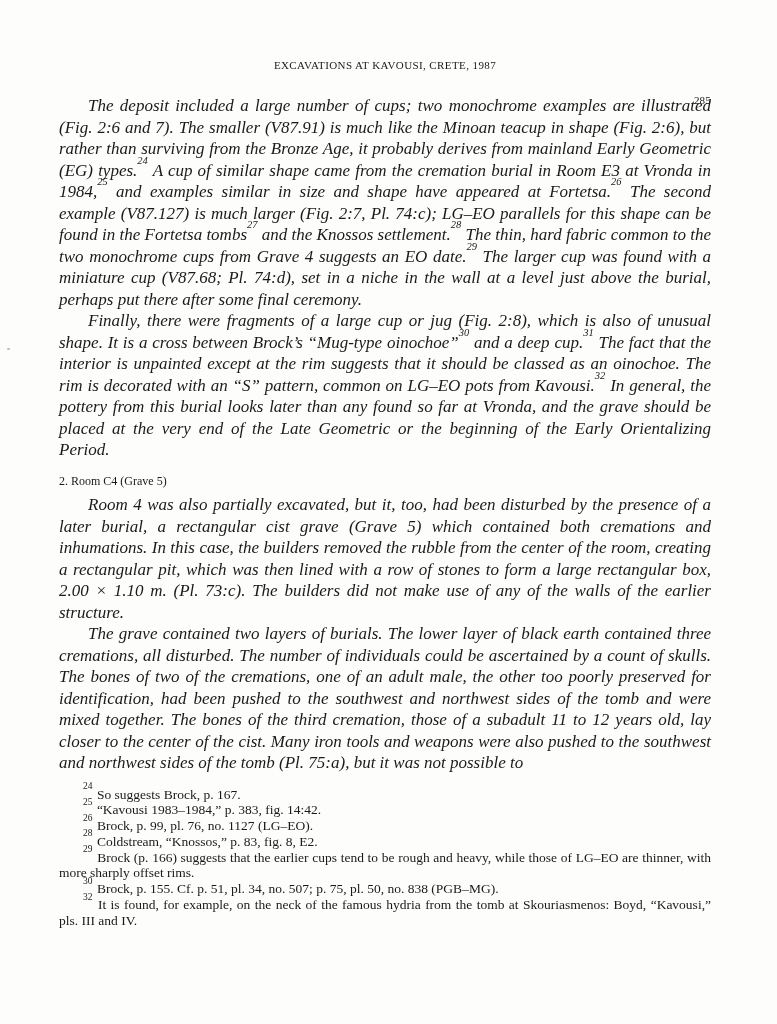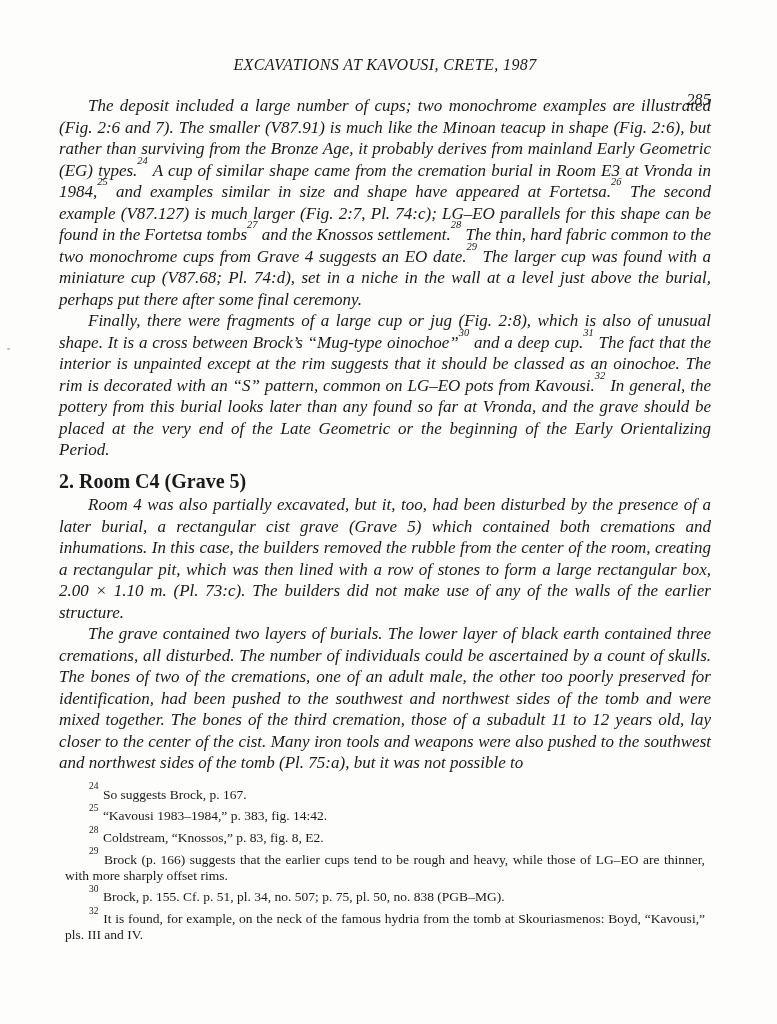--- a/index.html
+++ b/index.html
@@ -21,61 +21,60 @@
   .text-block {
     position: absolute;
     left: 59px;
     top: 57px;
     width: 652px;
   }
   .running-head {
     position: relative;
     height: 16px;
     margin-bottom: 22px;
-    font-size: 16px;
+    font-size: 11px;
     line-height: 16px;
     letter-spacing: 0.4px;
     text-align: center;
     white-space: nowrap;
-    font-style: italic;
   }
   .folio {
     position: absolute;
     right: 0;
     top: 0;
     letter-spacing: 0.2px;
     margin-top: 35px;
   }
   .para {
     margin: 0;
     font-size: 17px;
     line-height: 21.5px;
     text-align: justify;
     text-indent: 29px;
     font-style: italic;
   }
   .section-heading {
     margin: 10px 0 2px 0;
-    font-size: 20px;
+    font-size: 12px;
     line-height: 21.5px;
-    font-weight: bold;
+    font-weight: normal;
     text-indent: 0;
   }
   .fn-ref {
     font-size: 10.5px;
     line-height: 0;
     position: relative;
     top: -5px;
     letter-spacing: 0;
   }
   .footnotes {
     margin-top: 13px;
   }
   .fn {
-    margin: 6px;
+    margin: 0;
     font-size: 13.5px;
     line-height: 15.8px;
     text-align: justify;
     text-indent: 24px;
   }
   .fn-num {
     font-size: 9.5px;
     line-height: 0;
     position: relative;
     top: -4px;
@@ -110,20 +109,21 @@
     <h2 class="section-heading">2. Room C4 (Grave 5)</h2>
 
     <div>
         <p class="para">Room 4 was also partially excavated, but it, too, had been disturbed by the presence of a later burial, a rectangular cist grave (Grave 5) which contained both cremations and inhumations. In this case, the builders removed the rubble from the center of the room, creating a rectangular pit, which was then lined with a row of stones to form a large rectangular box, 2.00 × 1.10 m. (Pl. 73:c). The builders did not make use of any of the walls of the earlier structure.</p>
         <p class="para">The grave contained two layers of burials. The lower layer of black earth contained three cremations, all disturbed. The number of individuals could be ascertained by a count of skulls. The bones of two of the cremations, one of an adult male, the other too poorly preserved for identification, had been pushed to the southwest and northwest sides of the tomb and were mixed together. The bones of the third cremation, those of a subadult 11 to 12 years old, lay closer to the center of the cist. Many iron tools and weapons were also pushed to the southwest and northwest sides of the tomb (Pl. 75:a), but it was not possible to</p>
       </div>
 
     <section class="footnotes">
         <p class="fn"><sup class="fn-num">24</sup> So suggests Brock, p. 167.</p>
         <p class="fn"><sup class="fn-num">25</sup> “Kavousi 1983–1984,” p. 383, fig. 14:42.</p>
+        <p class="fn"><sup class="fn-num">26</sup> Brock, p. 99, pl. 76, no. 1127 (LG–EO).</p>
         <p class="fn"><sup class="fn-num">28</sup> Coldstream, “Knossos,” p. 83, fig. 8, E2.</p>
         <p class="fn"><sup class="fn-num">29</sup> Brock (p. 166) suggests that the earlier cups tend to be rough and heavy, while those of LG–EO are thinner, with more sharply offset rims.</p>
         <p class="fn"><sup class="fn-num">30</sup> Brock, p. 155. Cf. p. 51, pl. 34, no. 507; p. 75, pl. 50, no. 838 (PGB–MG).</p>
         <p class="fn"><sup class="fn-num">32</sup> It is found, for example, on the neck of the famous hydria from the tomb at Skouriasmenos: Boyd, “Kavousi,” pls. III and IV.</p>
       </section>
 
   </div>
   <div class="speck"></div>
 </div>
 

